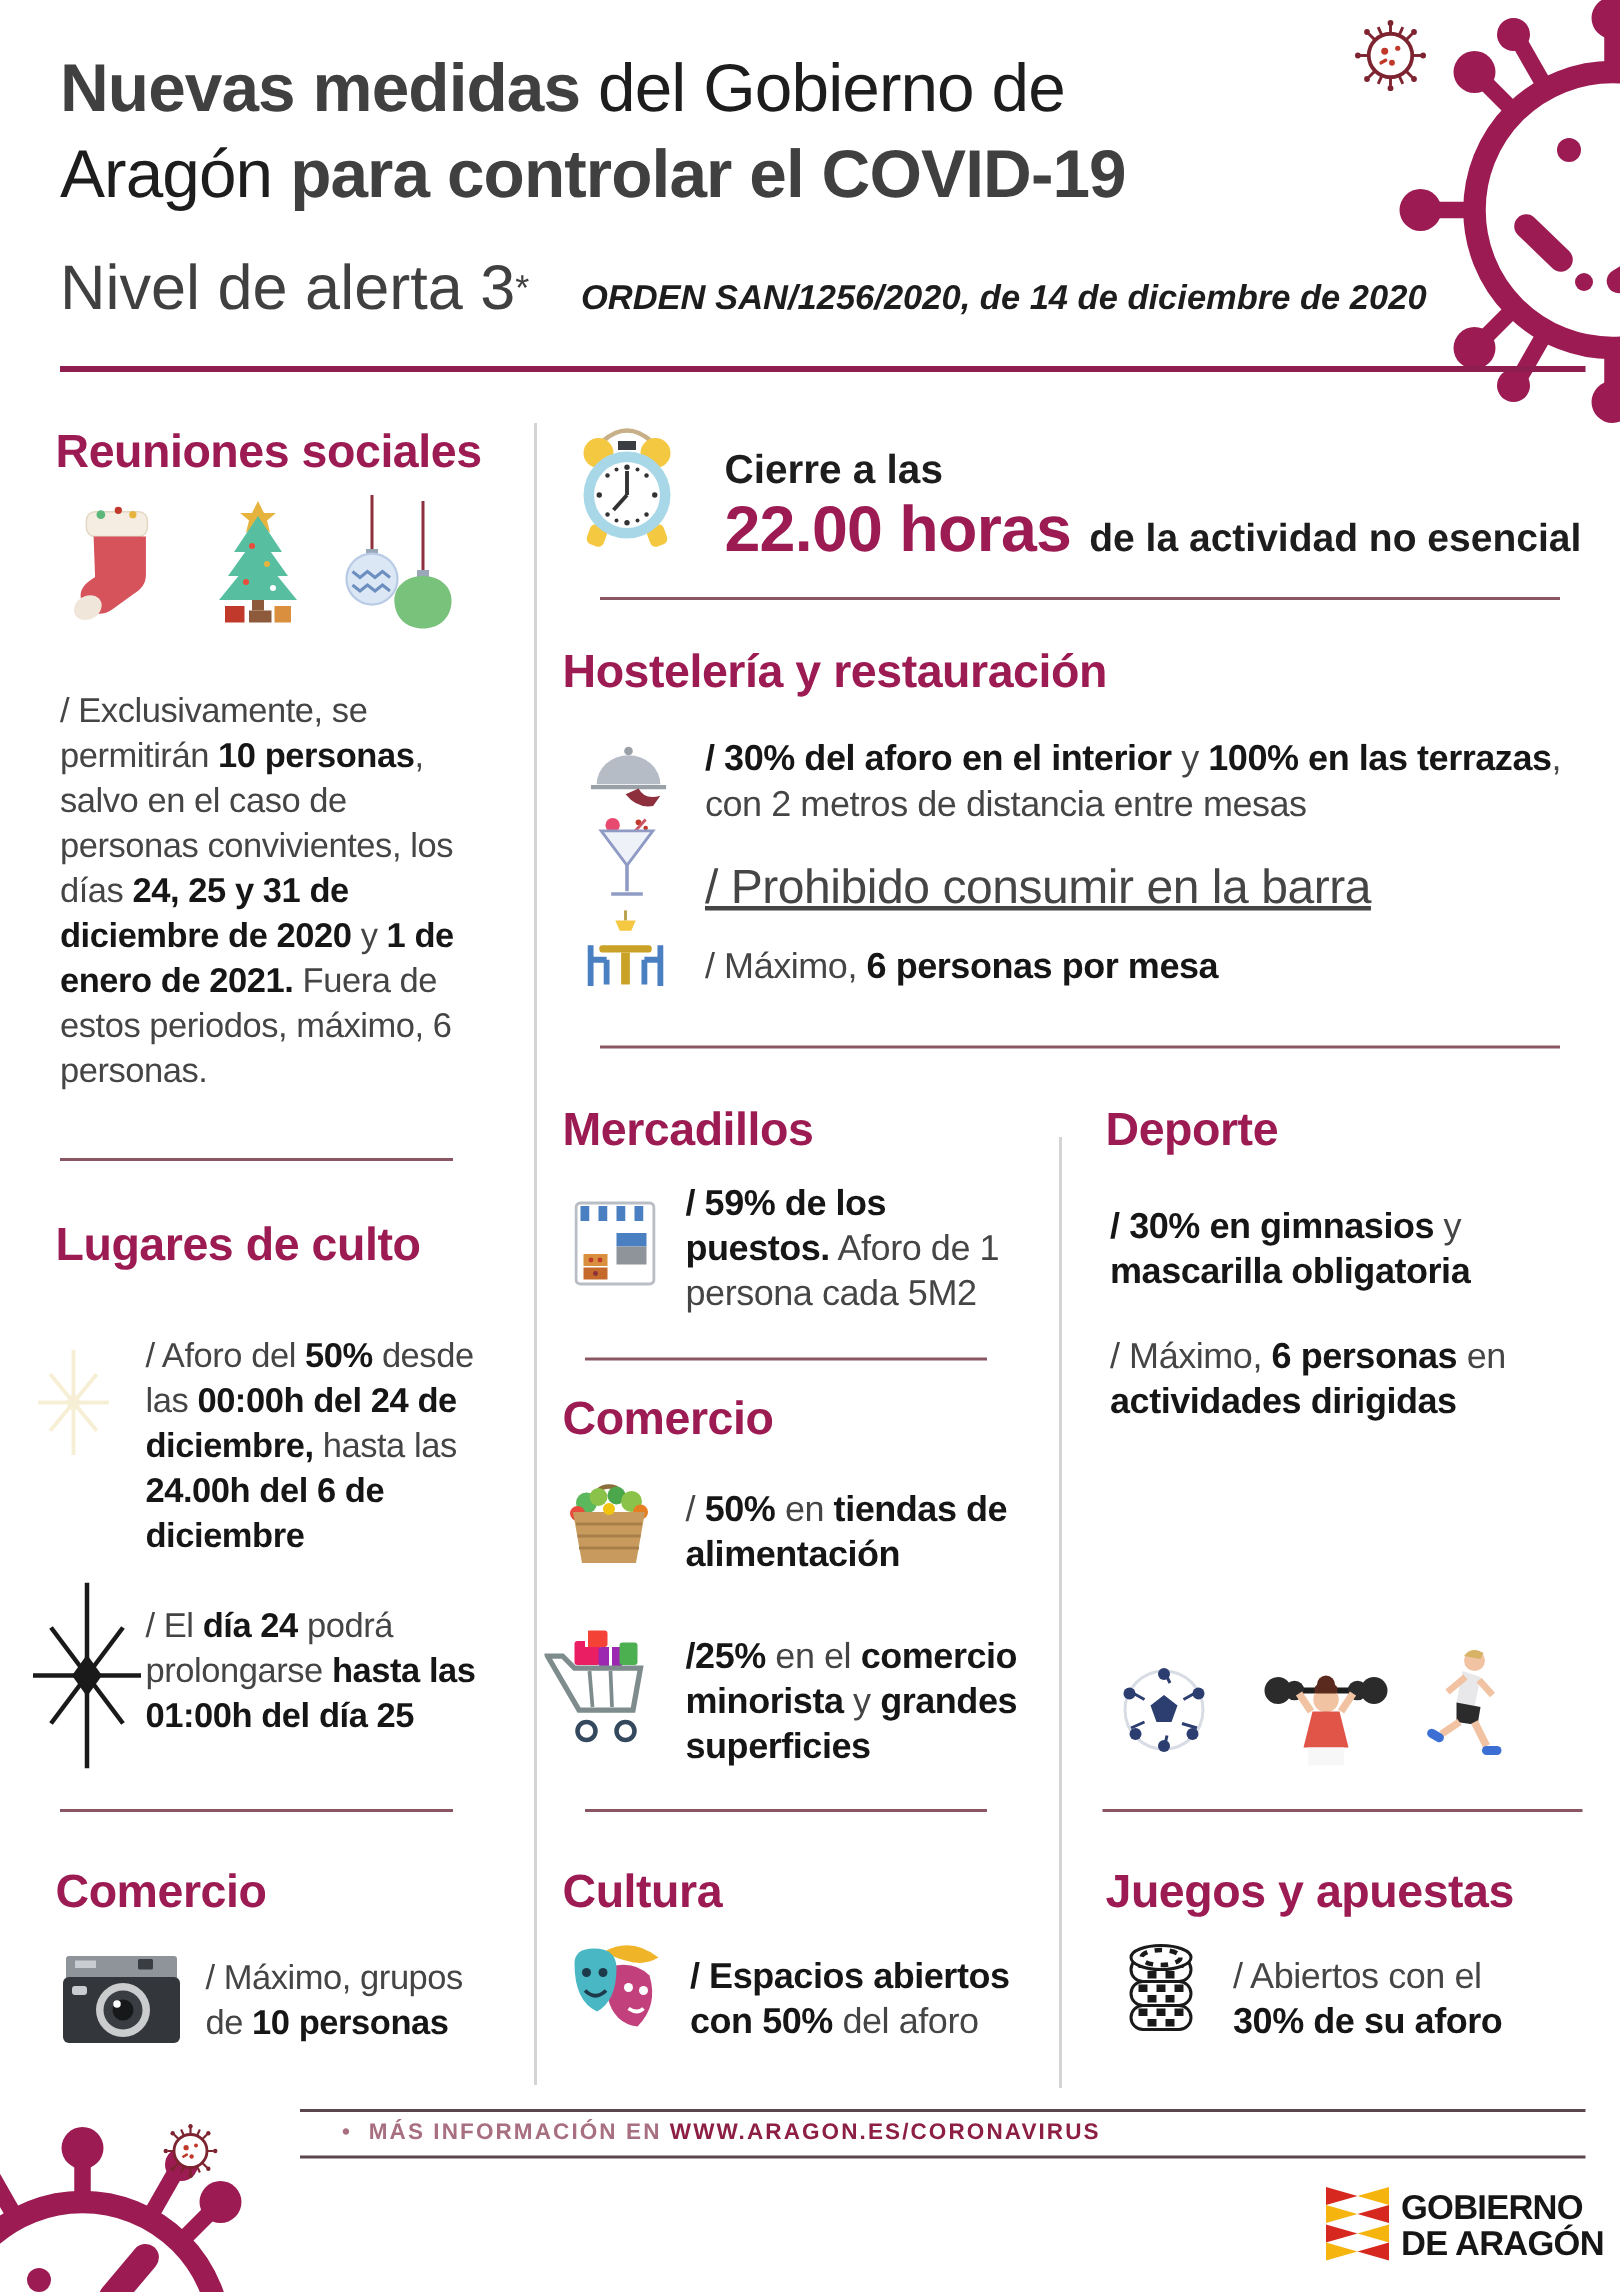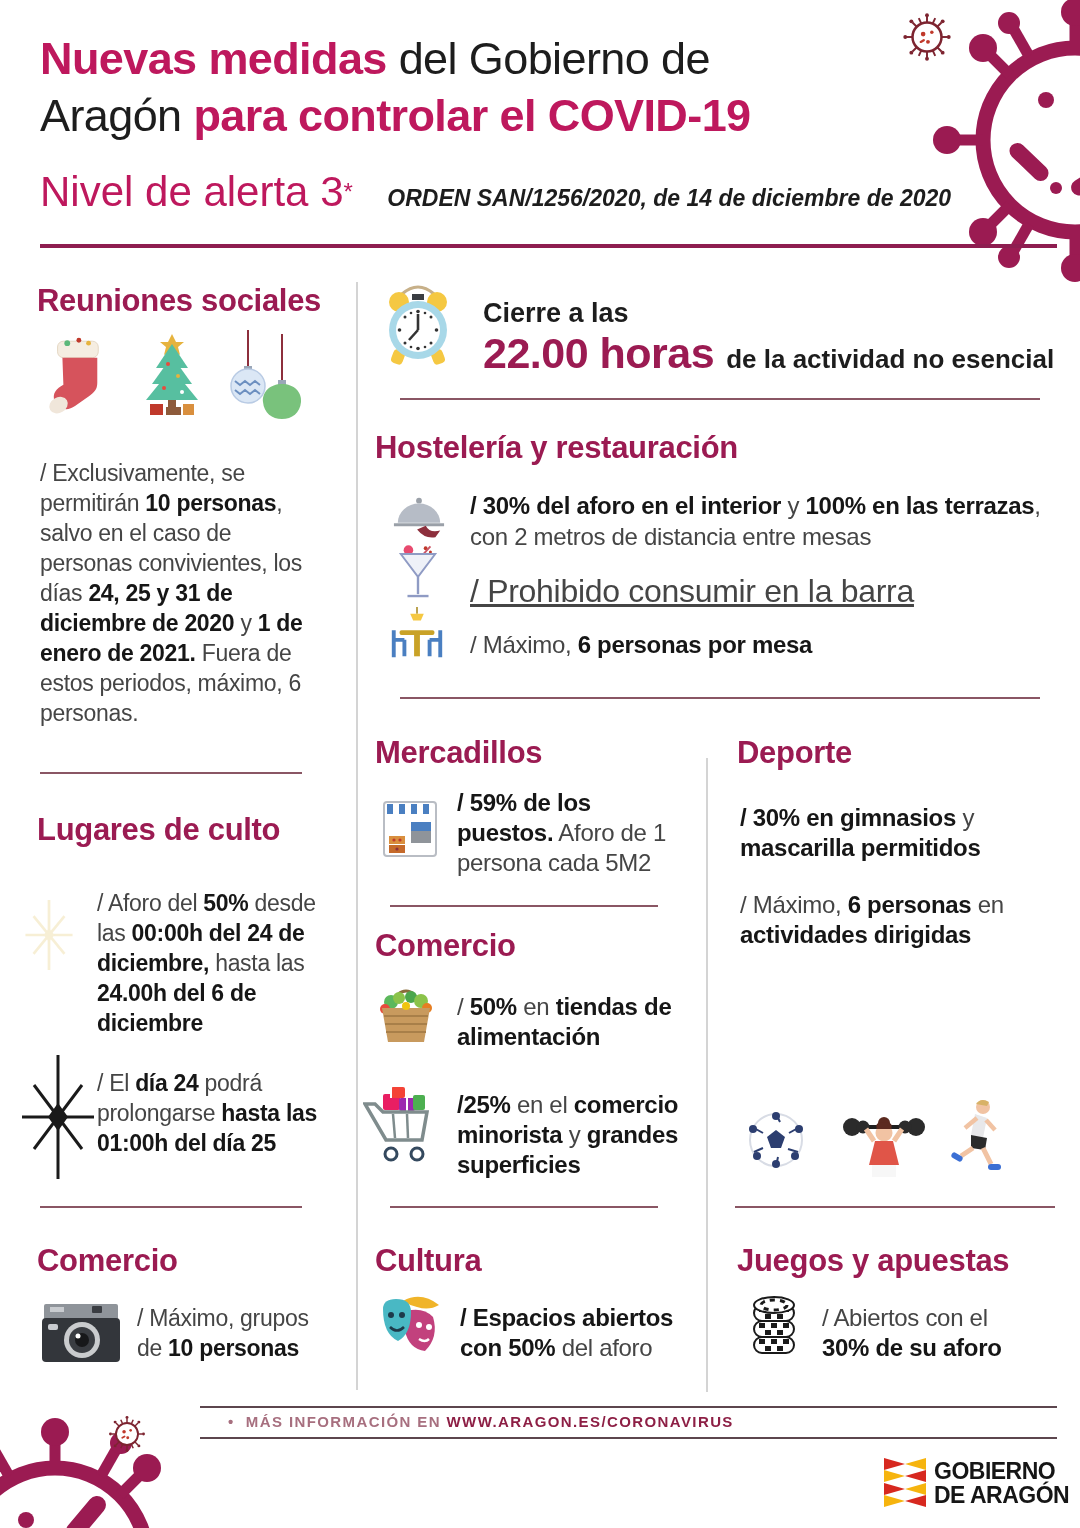--- a/index.html
+++ b/index.html
@@ -1,19 +1,19 @@
 <!DOCTYPE html>
 <html><head>
 <meta charset="utf-8">
 <style>
   html,body{margin:0;padding:0;background:#ffffff;font-family:"Liberation Sans",sans-serif;}
   #page{position:relative;width:1080px;height:1528px;background:#ffffff;overflow:hidden;}
   .abs{position:absolute;}
   .tb{font-weight:bold;}
-  .mag{color:#be185d;}
+  .mag{color:#404040;}
   .sec-title{font-size:31px;font-weight:bold;color:#9b1b52;letter-spacing:-0.3px;}
   .bullet{font-size:23px;line-height:30px;color:#454545;letter-spacing:-0.3px;margin:0;}
   .bullet .b{font-weight:bold;color:#161616;}
   .hr{position:absolute;height:2px;background:#8a5664;}
   .hrf{position:absolute;height:2px;background:#5c464e;}
   .vr{position:absolute;width:2px;background:#d4d4d4;}
   .headline{font-size:45px;line-height:57px;letter-spacing:-0.6px;color:#1d1d1d;}
   .cierre-prefix{font-size:27px;font-weight:bold;color:#1d1d1d;}
   .cierre-time{font-size:43px;font-weight:bold;color:#9b1b52;letter-spacing:-0.5px;}
   .cierre-suffix{font-size:26px;font-weight:bold;color:#1d1d1d;margin-left:12px;}
@@ -393,21 +393,21 @@
     <path d="M13 34 q7 7 14 0" stroke="#1d3a4a" stroke-width="2.5" fill="none"></path>
   </svg>
 
   <p class="bullet abs" style="left:460px;top:1303px;width:232px;font-size:24px;">
     <span class="b">/ Espacios abiertos con 50%</span><span> del aforo</span>
   </p>
 
   <div class="abs sec-title" style="left:737px;top:735px;">Deporte</div>
 
   <p class="bullet abs" style="left:740px;top:803px;width:310px;font-size:24px;">
-    <span class="b">/ </span><span class="b">30% en gimnasios</span><span> y </span><span class="b">mascarilla permitidos</span>
+    <span class="b">/ </span><span class="b">30% en gimnasios</span><span> y </span><span class="b">mascarilla obligatoria</span>
   </p>
   <p class="bullet abs" style="left:740px;top:890px;width:310px;font-size:24px;">
     <span>/ Máximo, </span><span class="b">6 personas</span><span> en </span><span class="b">actividades dirigidas</span>
   </p>
 
   <svg class="abs" style="left:748px;top:1112px" width="56" height="56" viewBox="0 0 56 56">
     <circle cx="28" cy="28" r="26" fill="#ffffff" stroke="#d8dce5" stroke-width="2"></circle>
     <polygon points="28,18 37,25 33,36 23,36 19,25" fill="#2c3e70"></polygon>
     <path d="M28 2 l4 8 M50 16 l-9 5 M50 40 l-10 -3 M28 54 l2 -9 M6 40 l9 -4 M6 16 l9 5" stroke="#2c3e70" stroke-width="2" fill="none"></path>
     <circle cx="28" cy="4" r="4" fill="#2c3e70"></circle>

